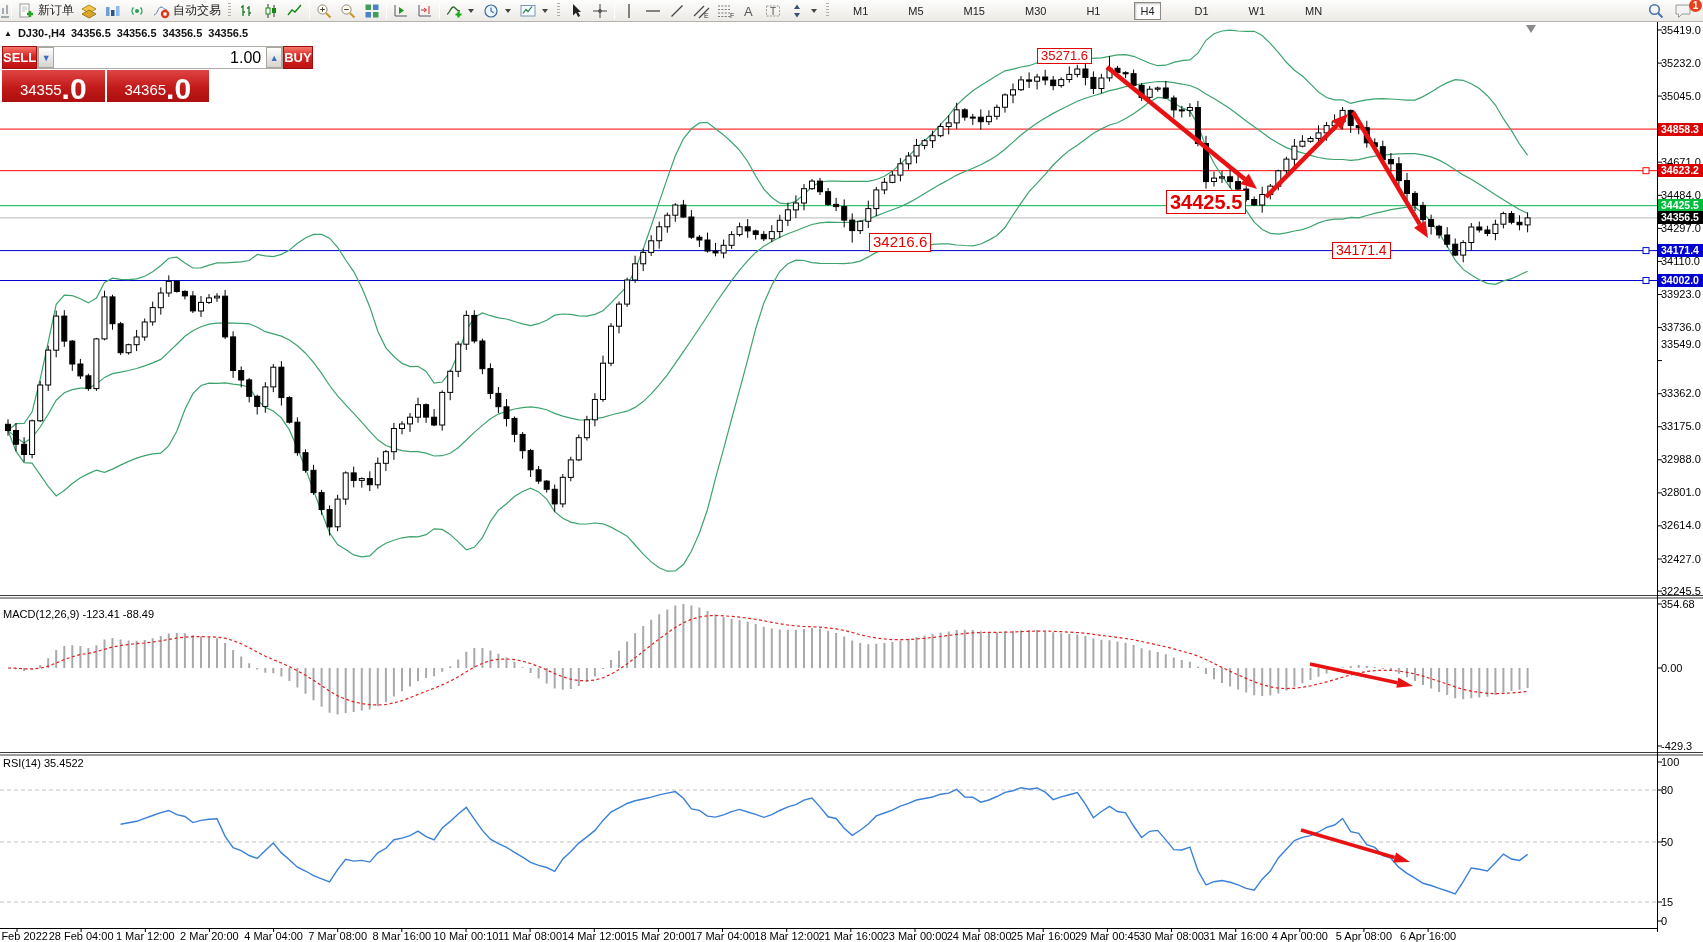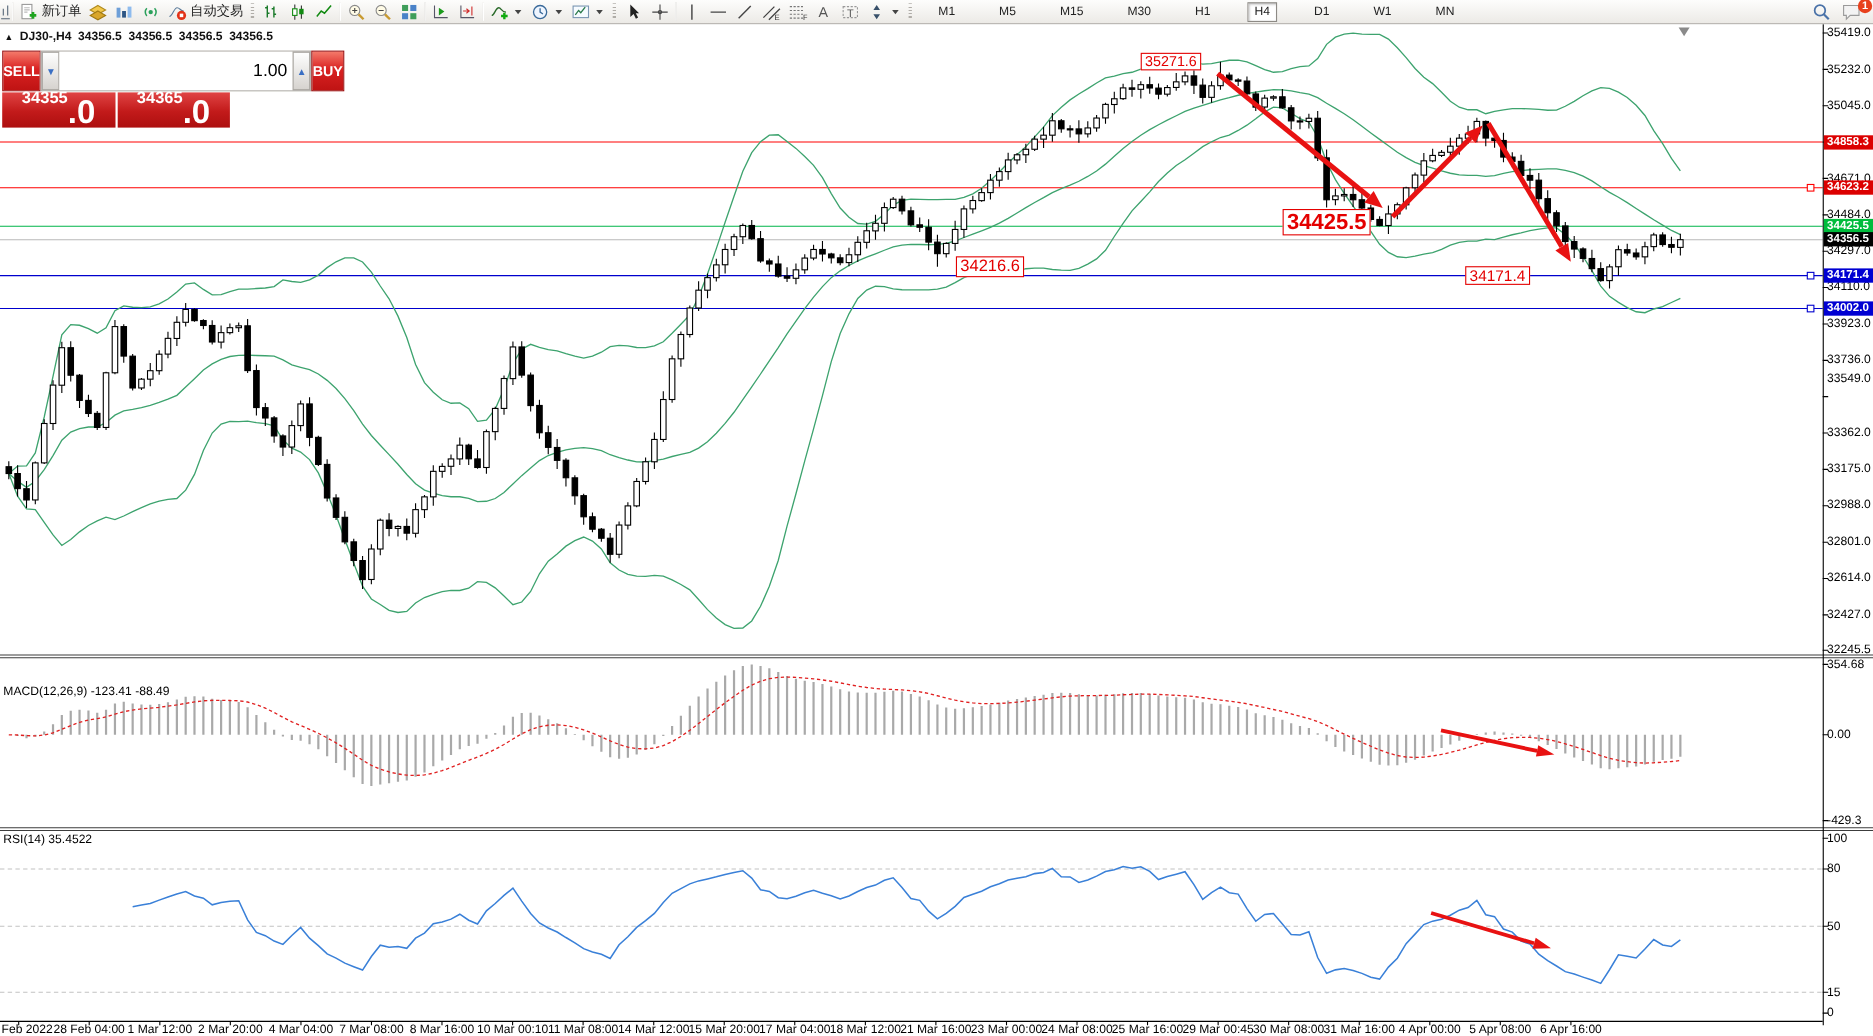--- a/index.html
+++ b/index.html
@@ -24,29 +24,29 @@
 .axl{position:absolute;left:1661px;width:42px;font-size:11px;color:#000;white-space:nowrap}
 .pbadge{position:absolute;left:1658px;width:67px;height:13px;color:#fff;font-size:10.5px;line-height:13px;padding-left:3px;font-weight:bold}
 .tlabel{position:absolute;top:930px;transform:translateX(-50%);font-size:11px;color:#000;white-space:nowrap}
 .ann{position:absolute;border:1px solid #e40000;color:#e40000;background:#fff;line-height:1.1;padding:0 3px;white-space:nowrap}
 .ptitle{position:absolute;left:3px;font-size:11px;color:#000;white-space:nowrap}
 
 .symbar{position:absolute;left:4px;top:27px;z-index:10;font-size:11px;font-weight:bold;color:#111;display:flex;gap:6px;align-items:center}
 .symtri{font-size:8px}
 
 .tpanel{position:absolute;left:2px;top:46px;width:207px;height:57px;z-index:10}
-.tp-r1{display:flex;height:37px}
+.tp-r1{display:flex;height:23px}
 .sellbtn,.buybtn{width:46px;background:linear-gradient(#f4796a,#d92222 45%,#bf1313);color:#fff;font-weight:bold;font-size:13px;display:flex;align-items:center;justify-content:center;border:1px solid #9d0f0f;cursor:default}
 .buybtn{width:42px}
 .volwrap{flex:1;display:flex;border:1px solid #b0ada9;background:#e8e6e2}
 .spin{width:16px;display:flex;align-items:center;justify-content:center;color:#3a6fc4;font-size:9px;background:linear-gradient(#fefefe,#d6d3cf);border:1px solid #a9a6a1;cursor:default}
 .volin{flex:1;min-width:0;border:none;text-align:right;font-size:16px;padding-right:5px;background:#fff;font-family:inherit}
 .tp-r2{display:flex;height:32px;margin-top:1px;gap:2px}
 .pricebox{flex:1;background:linear-gradient(#e04444,#c21a1a 55%,#ad0f0f);color:#fff;display:flex;align-items:flex-end;justify-content:center;cursor:default}
-.p-main{font-size:15px;font-weight:bold;line-height:1;margin-bottom:19px}
+.p-main{font-size:15px;font-weight:normal;line-height:1;margin-bottom:5px}
 .p-frac{font-size:30px;font-weight:bold;line-height:.85;margin-bottom:1px}
 
 .shiftmk{position:absolute;left:1526px;top:25px;width:0;height:0;border-left:5px solid transparent;border-right:5px solid transparent;border-top:8px solid #8a8a8a;z-index:6}
 </style>
 </head>
 <body>
 
 <div class="toolbar">
   <span class="ic" style="width:9px;overflow:hidden">
       <svg width="16" height="16">
@@ -644,21 +644,21 @@
     <div class="tlabel" style="left:1107.4px">29 Mar 00:45</div>
     <div class="tlabel" style="left:1171.5px">30 Mar 08:00</div>
     <div class="tlabel" style="left:1235.7px">31 Mar 16:00</div>
     <div class="tlabel" style="left:1299.8px">4 Apr 00:00</div>
     <div class="tlabel" style="left:1363.9px">5 Apr 08:00</div>
     <div class="tlabel" style="left:1428.1px">6 Apr 16:00</div>
     <div class="ann" style="left:1037px;top:48px;font-size:13px;pointer-events:auto">35271.6</div>
     <div class="ann" style="left:1166px;top:190px;font-size:20px;font-weight:bold;pointer-events:auto">34425.5</div>
     <div class="ann" style="left:869px;top:233px;font-size:15px;pointer-events:auto">34216.6</div>
     <div class="ann" style="left:1332px;top:242px;font-size:14px;pointer-events:auto">34171.4</div>
-    <div class="ptitle" style="top:623px"><span>MACD(12,26,9)</span> <span>-123.41</span> <span>-88.49</span></div>
+    <div class="ptitle" style="top:608px"><span>MACD(12,26,9)</span> <span>-123.41</span> <span>-88.49</span></div>
     <div class="ptitle" style="top:757px"><span>RSI(14)</span> <span>35.4522</span></div>
   </div>
 <div class="shiftmk"></div>
 
 <div class="symbar" style="z-index:10">
   <span class="symtri">▲</span>
   <span>DJ30-,H4</span>
   <span>34356.5</span>
   <span>34356.5</span>
   <span>34356.5</span>

